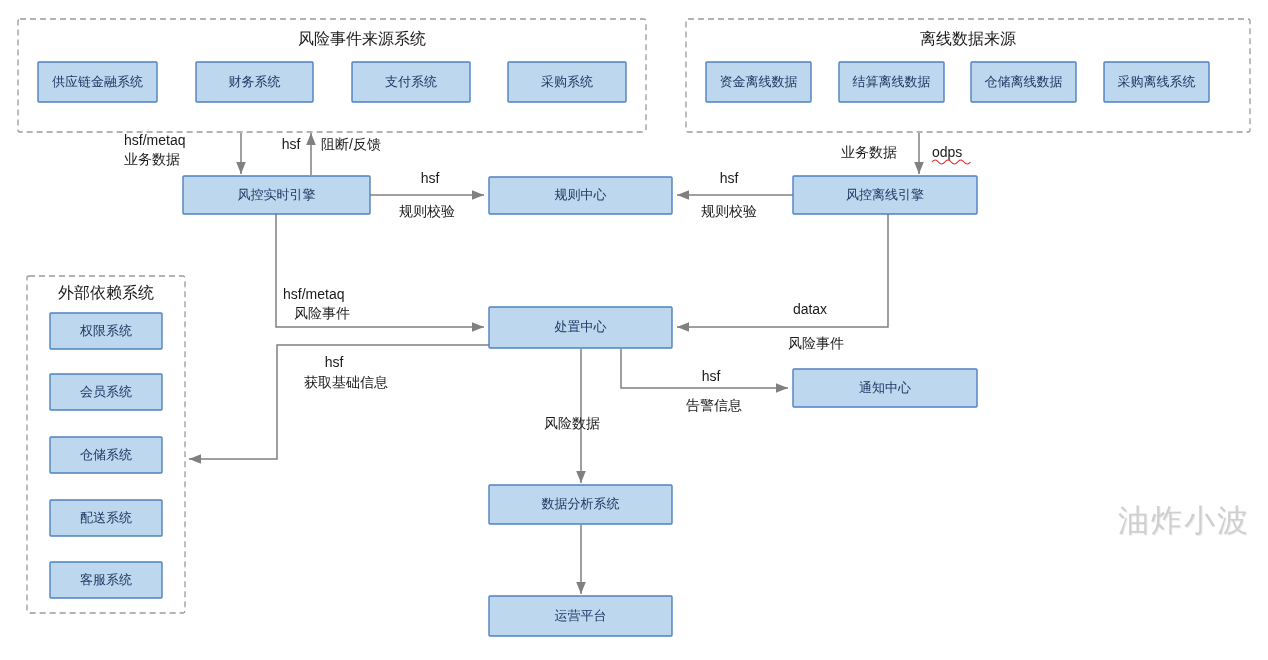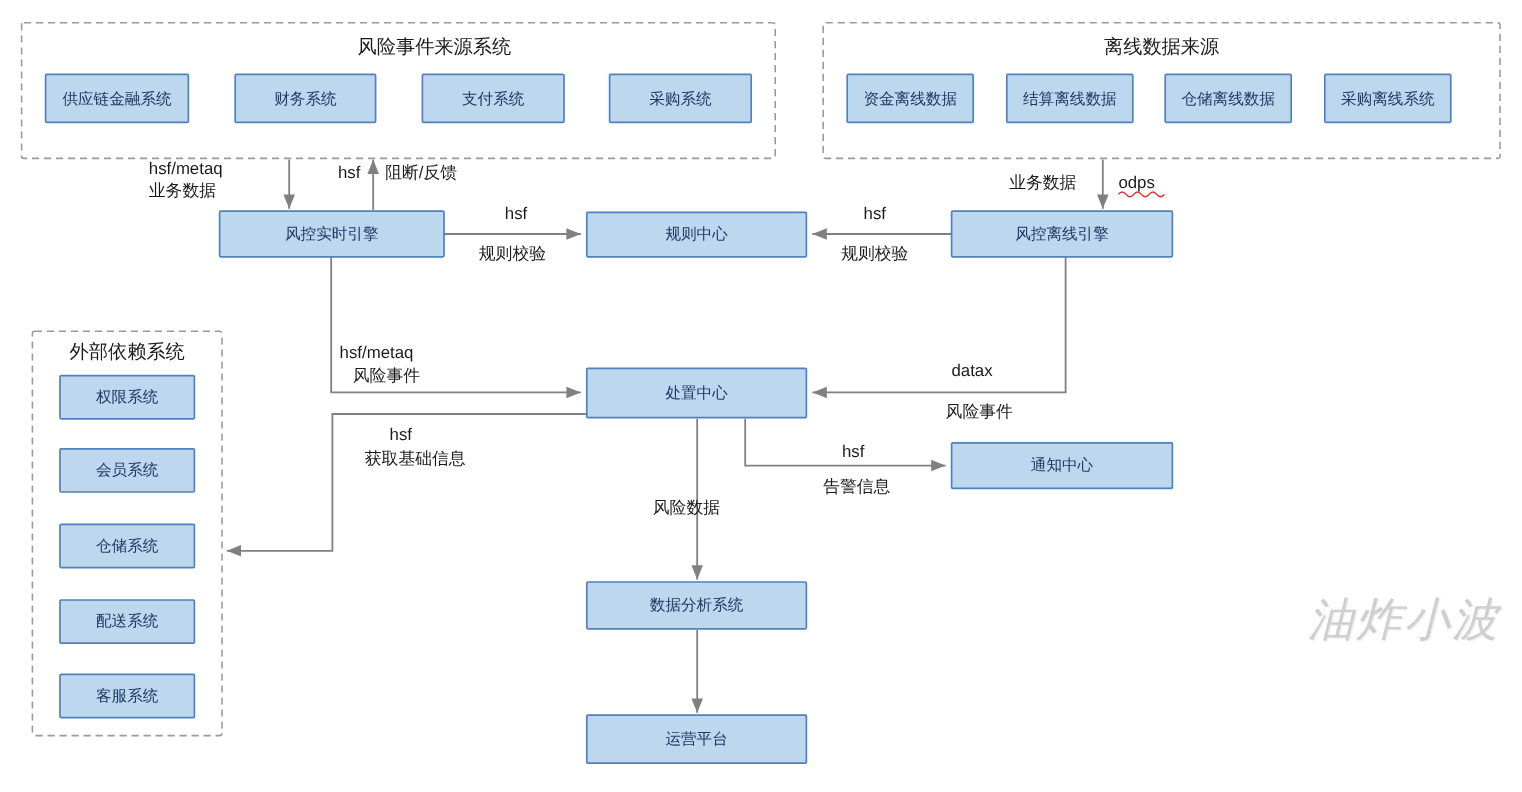--- a/index.html
+++ b/index.html
@@ -19,21 +19,21 @@
                text-anchor:middle;dominant-baseline:middle;}
   .edge{fill:none;stroke:#808080;stroke-width:1.5;}
   .edge-label{fill:#1a1a1a;font-size:14px;font-family:"Liberation Sans","DejaVu Sans",sans-serif;
               dominant-baseline:middle;}
   .edge-label.mid{text-anchor:middle;}
   .edge-label.start{text-anchor:start;}
   .squiggle{stroke:#e03030;stroke-width:1.2;fill:none;}
   .watermark{
     position:absolute;right:18px;bottom:10px;
     font-family:"Liberation Sans","DejaVu Sans",sans-serif;
-    font-size:38px;font-style:italic;color:#cfcfcf;
+    font-size:31px;color:#cfcfcf;
     letter-spacing:2px;white-space:nowrap;
     text-shadow:1px 1px 0 #efefef;
     user-select:none;
   }
 </style>
 </head>
 <body>
 
 <div id="diagram-root">
 

